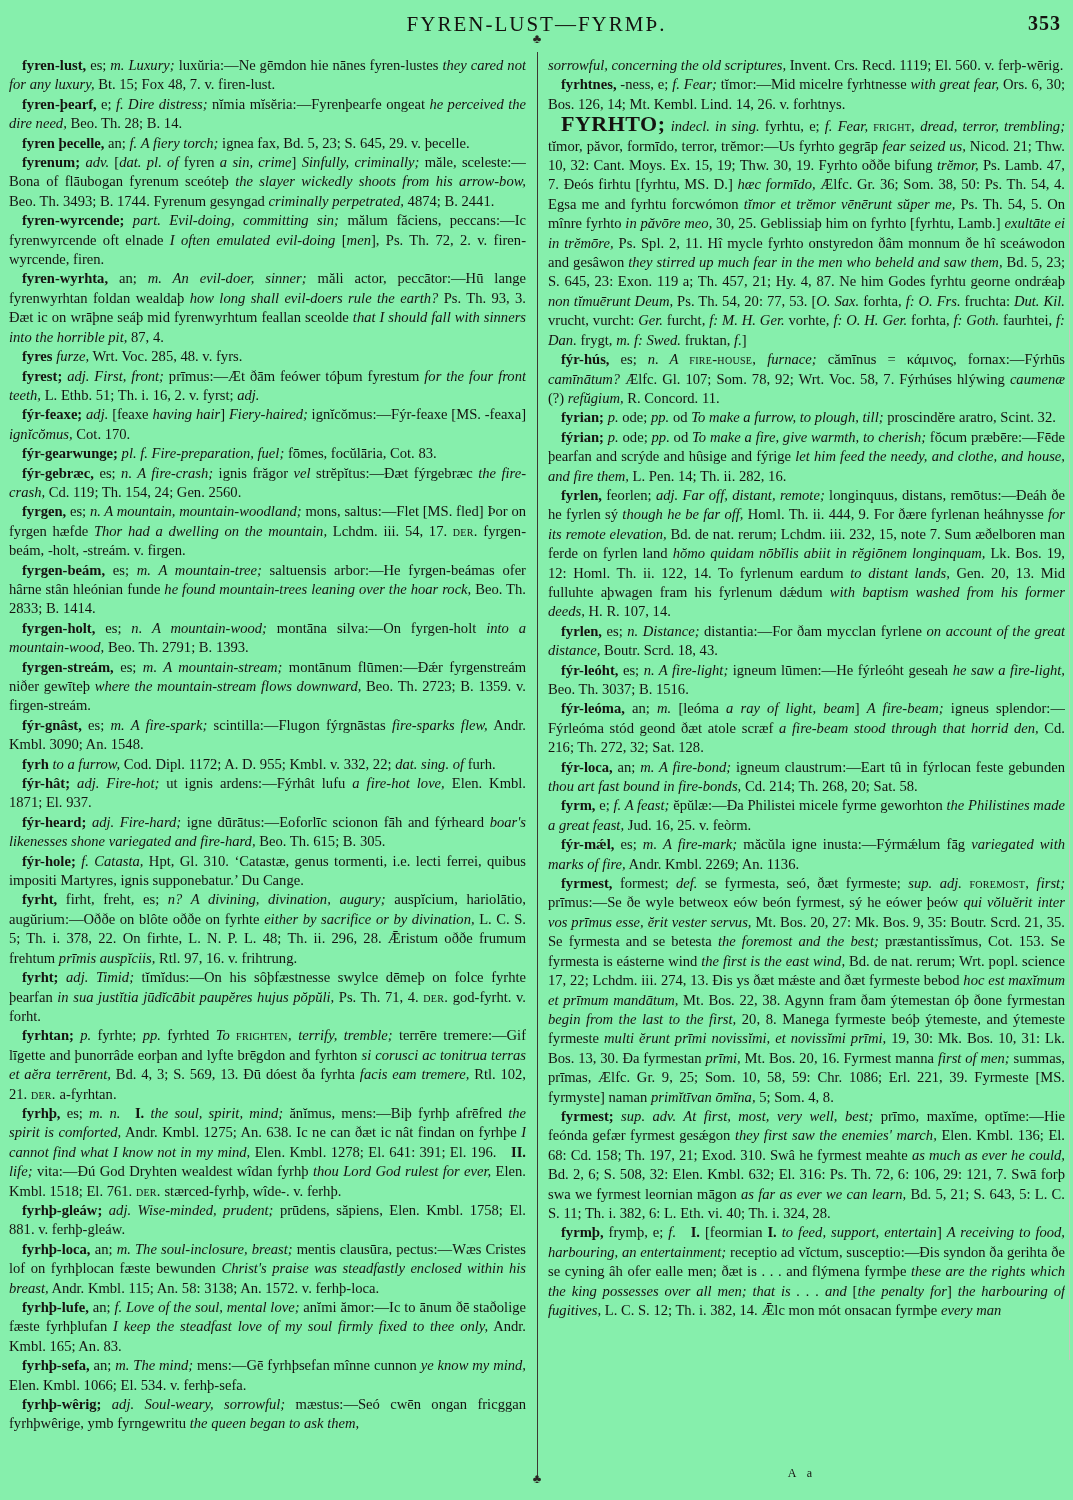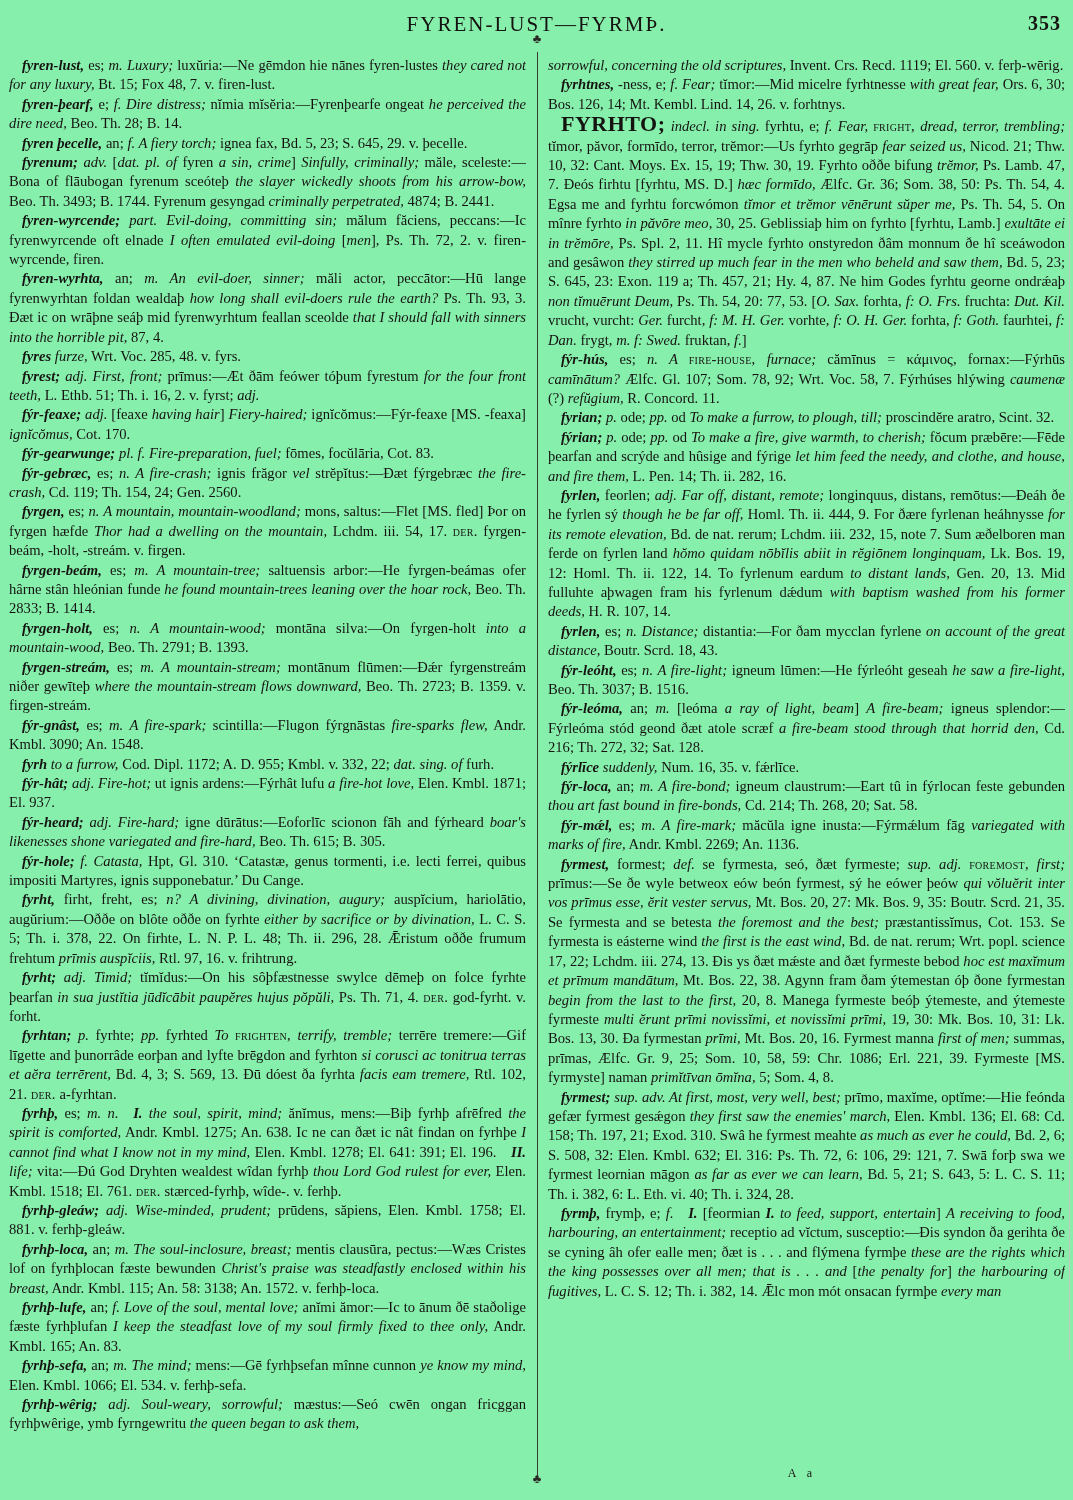--- a/index.html
+++ b/index.html
@@ -35,21 +35,21 @@
     position:absolute;top:56px;left:9px;width:1056px;
     display:flex;gap:22px;
   }
   .col{
     flex:1 1 0;height:1398px;overflow:hidden;
     font-size:14.6px;line-height:19.4px;
     text-align:justify;
   }
   .col p.entry{margin:0;text-indent:13px;}
   .col p.entry.cont{text-indent:0;}
-  .r-b{font-weight:bold;font-style:italic;}
+  .r-b{font-weight:bold;}
   .r-i{font-style:italic;}
   .r-sc{font-variant:small-caps;letter-spacing:.3px;}
   .r-lg{font-weight:bold;font-size:22px;letter-spacing:.5px;}
   .signature{
     position:absolute;top:1466px;left:802px;transform:translateX(-50%);
     font-size:12px;letter-spacing:4px;
   }
   .page-edge-line{
     position:absolute;right:3px;top:120px;height:1240px;width:1px;background:#c9c5bc;
   }
@@ -99,22 +99,22 @@
         <p class="entry cont"><span class="r-i">sorrowful, concerning the old scriptures,</span><span class="r-n"> Invent. Crs. Recd. 1119; El. 560. v. ferþ-wērig.</span></p>
         <p class="entry"><span class="r-b">fyrhtnes,</span><span class="r-n"> -ness, e; </span><span class="r-i">f. Fear;</span><span class="r-n"> tĭmor:—Mid micelre fyrhtnesse </span><span class="r-i">with great fear,</span><span class="r-n"> Ors. 6, 30; Bos. 126, 14; Mt. Kembl. Lind. 14, 26. v. forhtnys.</span></p>
         <p class="entry"><span class="r-lg">FYRHTO;</span><span class="r-n"> </span><span class="r-i">indecl. in sing.</span><span class="r-n"> fyrhtu, e; </span><span class="r-i">f. Fear,</span><span class="r-n"> </span><span class="r-sc">fright,</span><span class="r-i"> dread, terror, trembling;</span><span class="r-n"> tĭmor, păvor, formīdo, terror, trĕmor:—Us fyrhto gegrāp </span><span class="r-i">fear seized us,</span><span class="r-n"> Nicod. 21; Thw. 10, 32: Cant. Moys. Ex. 15, 19; Thw. 30, 19. Fyrhto oððe bifung </span><span class="r-i">trĕmor,</span><span class="r-n"> Ps. Lamb. 47, 7. Ðeós firhtu [fyrhtu, MS. D.] </span><span class="r-i">hæc formīdo,</span><span class="r-n"> Ælfc. Gr. 36; Som. 38, 50: Ps. Th. 54, 4. Egsa me and fyrhtu forcwómon </span><span class="r-i">tĭmor et trĕmor vēnērunt sŭper me,</span><span class="r-n"> Ps. Th. 54, 5. On mînre fyrhto </span><span class="r-i">in păvōre meo,</span><span class="r-n"> 30, 25. Geblissiaþ him on fyrhto [fyrhtu, Lamb.] </span><span class="r-i">exultāte ei in trĕmōre,</span><span class="r-n"> Ps. Spl. 2, 11. Hî mycle fyrhto onstyredon ðâm monnum ðe hî sceáwodon and gesâwon </span><span class="r-i">they stirred up much fear in the men who beheld and saw them,</span><span class="r-n"> Bd. 5, 23; S. 645, 23: Exon. 119 a; Th. 457, 21; Hy. 4, 87. Ne him Godes fyrhtu georne ondrǽaþ </span><span class="r-i">non tĭmuērunt Deum,</span><span class="r-n"> Ps. Th. 54, 20: 77, 53. [</span><span class="r-i">O. Sax.</span><span class="r-n"> forhta, </span><span class="r-i">f: O. Frs.</span><span class="r-n"> fruchta: </span><span class="r-i">Dut. Kil.</span><span class="r-n"> vrucht, vurcht: </span><span class="r-i">Ger.</span><span class="r-n"> furcht, </span><span class="r-i">f: M. H. Ger.</span><span class="r-n"> vorhte, </span><span class="r-i">f: O. H. Ger.</span><span class="r-n"> forhta, </span><span class="r-i">f: Goth.</span><span class="r-n"> faurhtei, </span><span class="r-i">f: Dan.</span><span class="r-n"> frygt, </span><span class="r-i">m. f: Swed.</span><span class="r-n"> fruktan, </span><span class="r-i">f.</span><span class="r-n">]</span></p>
         <p class="entry"><span class="r-b">fýr-hús,</span><span class="r-n"> es; </span><span class="r-i">n. A </span><span class="r-sc">fire-house,</span><span class="r-i"> furnace;</span><span class="r-n"> cămīnus = κάμινος, fornax:—Fýrhūs </span><span class="r-i">camīnātum?</span><span class="r-n"> Ælfc. Gl. 107; Som. 78, 92; Wrt. Voc. 58, 7. Fýrhúses hlýwing </span><span class="r-i">caumenæ</span><span class="r-n"> (?) </span><span class="r-i">refŭgium,</span><span class="r-n"> R. Concord. 11.</span></p>
         <p class="entry"><span class="r-b">fyrian;</span><span class="r-n"> </span><span class="r-i">p.</span><span class="r-n"> ode; </span><span class="r-i">pp.</span><span class="r-n"> od </span><span class="r-i">To make a furrow, to plough, till;</span><span class="r-n"> proscindĕre aratro, Scint. 32.</span></p>
         <p class="entry"><span class="r-b">fýrian;</span><span class="r-n"> </span><span class="r-i">p.</span><span class="r-n"> ode; </span><span class="r-i">pp.</span><span class="r-n"> od </span><span class="r-i">To make a fire, give warmth, to cherish;</span><span class="r-n"> fŏcum præbēre:—Fēde þearfan and scrýde and hûsige and fýrige </span><span class="r-i">let him feed the needy, and clothe, and house, and fire them,</span><span class="r-n"> L. Pen. 14; Th. ii. 282, 16.</span></p>
         <p class="entry"><span class="r-b">fyrlen,</span><span class="r-n"> feorlen; </span><span class="r-i">adj. Far off, distant, remote;</span><span class="r-n"> longinquus, distans, remōtus:—Ðeáh ðe he fyrlen sý </span><span class="r-i">though he be far off,</span><span class="r-n"> Homl. Th. ii. 444, 9. For ðære fyrlenan heáhnysse </span><span class="r-i">for its remote elevation,</span><span class="r-n"> Bd. de nat. rerum; Lchdm. iii. 232, 15, note 7. Sum æðelboren man ferde on fyrlen land </span><span class="r-i">hŏmo quidam nōbĭlis abiit in rĕgiōnem longinquam,</span><span class="r-n"> Lk. Bos. 19, 12: Homl. Th. ii. 122, 14. To fyrlenum eardum </span><span class="r-i">to distant lands,</span><span class="r-n"> Gen. 20, 13. Mid fulluhte aþwagen fram his fyrlenum dǽdum </span><span class="r-i">with baptism washed from his former deeds,</span><span class="r-n"> H. R. 107, 14.</span></p>
         <p class="entry"><span class="r-b">fyrlen,</span><span class="r-n"> es; </span><span class="r-i">n. Distance;</span><span class="r-n"> distantia:—For ðam mycclan fyrlene </span><span class="r-i">on account of the great distance,</span><span class="r-n"> Boutr. Scrd. 18, 43.</span></p>
         <p class="entry"><span class="r-b">fýr-leóht,</span><span class="r-n"> es; </span><span class="r-i">n. A fire-light;</span><span class="r-n"> igneum lūmen:—He fýrleóht geseah </span><span class="r-i">he saw a fire-light,</span><span class="r-n"> Beo. Th. 3037; B. 1516.</span></p>
         <p class="entry"><span class="r-b">fýr-leóma,</span><span class="r-n"> an; </span><span class="r-i">m.</span><span class="r-n"> [leóma </span><span class="r-i">a ray of light, beam</span><span class="r-n">] </span><span class="r-i">A fire-beam;</span><span class="r-n"> igneus splendor:—Fýrleóma stód geond ðæt atole scræf </span><span class="r-i">a fire-beam stood through that horrid den,</span><span class="r-n"> Cd. 216; Th. 272, 32; Sat. 128.</span></p>
-        <p class="entry"><span class="r-b">fýrlīce</span><span class="r-n"> </span><span class="r-i">suddenly,</span><span class="r-n"> Num. 16, 35. v. fǽrlīce.</span></p>
         <p class="entry"><span class="r-b">fýr-loca,</span><span class="r-n"> an; </span><span class="r-i">m. A fire-bond;</span><span class="r-n"> igneum claustrum:—Eart tû in fýrlocan feste gebunden </span><span class="r-i">thou art fast bound in fire-bonds,</span><span class="r-n"> Cd. 214; Th. 268, 20; Sat. 58.</span></p>
+        <p class="entry"><span class="r-b">fyrm,</span><span class="r-n"> e; </span><span class="r-i">f. A feast;</span><span class="r-n"> ĕpŭlæ:—Ða Philistei micele fyrme geworhton </span><span class="r-i">the Philistines made a great feast,</span><span class="r-n"> Jud. 16, 25. v. feòrm.</span></p>
         <p class="entry"><span class="r-b">fýr-mǽl,</span><span class="r-n"> es; </span><span class="r-i">m. A fire-mark;</span><span class="r-n"> măcŭla igne inusta:—Fýrmǽlum fāg </span><span class="r-i">variegated with marks of fire,</span><span class="r-n"> Andr. Kmbl. 2269; An. 1136.</span></p>
         <p class="entry"><span class="r-b">fyrmest,</span><span class="r-n"> formest; </span><span class="r-i">def.</span><span class="r-n"> se fyrmesta, seó, ðæt fyrmeste; </span><span class="r-i">sup. adj.</span><span class="r-n"> </span><span class="r-sc">foremost,</span><span class="r-i"> first;</span><span class="r-n"> prīmus:—Se ðe wyle betweox eów beón fyrmest, sý he eówer þeów </span><span class="r-i">qui vŏluĕrit inter vos prīmus esse, ĕrit vester servus,</span><span class="r-n"> Mt. Bos. 20, 27: Mk. Bos. 9, 35: Boutr. Scrd. 21, 35. Se fyrmesta and se betesta </span><span class="r-i">the foremost and the best;</span><span class="r-n"> præstantissĭmus, Cot. 153. Se fyrmesta is eásterne wind </span><span class="r-i">the first is the east wind,</span><span class="r-n"> Bd. de nat. rerum; Wrt. popl. science 17, 22; Lchdm. iii. 274, 13. Ðis ys ðæt mǽste and ðæt fyrmeste bebod </span><span class="r-i">hoc est maxĭmum et prīmum mandātum,</span><span class="r-n"> Mt. Bos. 22, 38. Agynn fram ðam ýtemestan óþ ðone fyrmestan </span><span class="r-i">begin from the last to the first,</span><span class="r-n"> 20, 8. Manega fyrmeste beóþ ýtemeste, and ýtemeste fyrmeste </span><span class="r-i">multi ĕrunt prīmi novissĭmi, et novissĭmi prīmi,</span><span class="r-n"> 19, 30: Mk. Bos. 10, 31: Lk. Bos. 13, 30. Ða fyrmestan </span><span class="r-i">prīmi,</span><span class="r-n"> Mt. Bos. 20, 16. Fyrmest manna </span><span class="r-i">first of men;</span><span class="r-n"> summas, prīmas, Ælfc. Gr. 9, 25; Som. 10, 58, 59: Chr. 1086; Erl. 221, 39. Fyrmeste [MS. fyrmyste] naman </span><span class="r-i">primĭtīvan ōmĭna,</span><span class="r-n"> 5; Som. 4, 8.</span></p>
         <p class="entry"><span class="r-b">fyrmest;</span><span class="r-n"> </span><span class="r-i">sup. adv. At first, most, very well, best;</span><span class="r-n"> prīmo, maxĭme, optĭme:—Hie feónda gefær fyrmest gesǽgon </span><span class="r-i">they first saw the enemies' march,</span><span class="r-n"> Elen. Kmbl. 136; El. 68: Cd. 158; Th. 197, 21; Exod. 310. Swâ he fyrmest meahte </span><span class="r-i">as much as ever he could,</span><span class="r-n"> Bd. 2, 6; S. 508, 32: Elen. Kmbl. 632; El. 316: Ps. Th. 72, 6: 106, 29: 121, 7. Swā forþ swa we fyrmest leornian māgon </span><span class="r-i">as far as ever we can learn,</span><span class="r-n"> Bd. 5, 21; S. 643, 5: L. C. S. 11; Th. i. 382, 6: L. Eth. vi. 40; Th. i. 324, 28.</span></p>
         <p class="entry"><span class="r-b">fyrmþ,</span><span class="r-n"> frymþ, e; </span><span class="r-i">f.</span><span class="r-n"> </span><span class="r-b">I.</span><span class="r-n"> [feormian </span><span class="r-b">I.</span><span class="r-n"> </span><span class="r-i">to feed, support, entertain</span><span class="r-n">] </span><span class="r-i">A receiving to food, harbouring, an entertainment;</span><span class="r-n"> receptio ad vĭctum, susceptio:—Ðis syndon ða gerihta ðe se cyning âh ofer ealle men; ðæt is . . . and flýmena fyrmþe </span><span class="r-i">these are the rights which the king possesses over all men; that is . . . and</span><span class="r-n"> [</span><span class="r-i">the penalty for</span><span class="r-n">] </span><span class="r-i">the harbouring of fugitives,</span><span class="r-n"> L. C. S. 12; Th. i. 382, 14. Ǣlc mon mót onsacan fyrmþe </span><span class="r-i">every man</span></p>
       </div>
   </div>
   <div class="signature">A a</div>
   <div class="page-edge-line"></div>
 </div>
 

